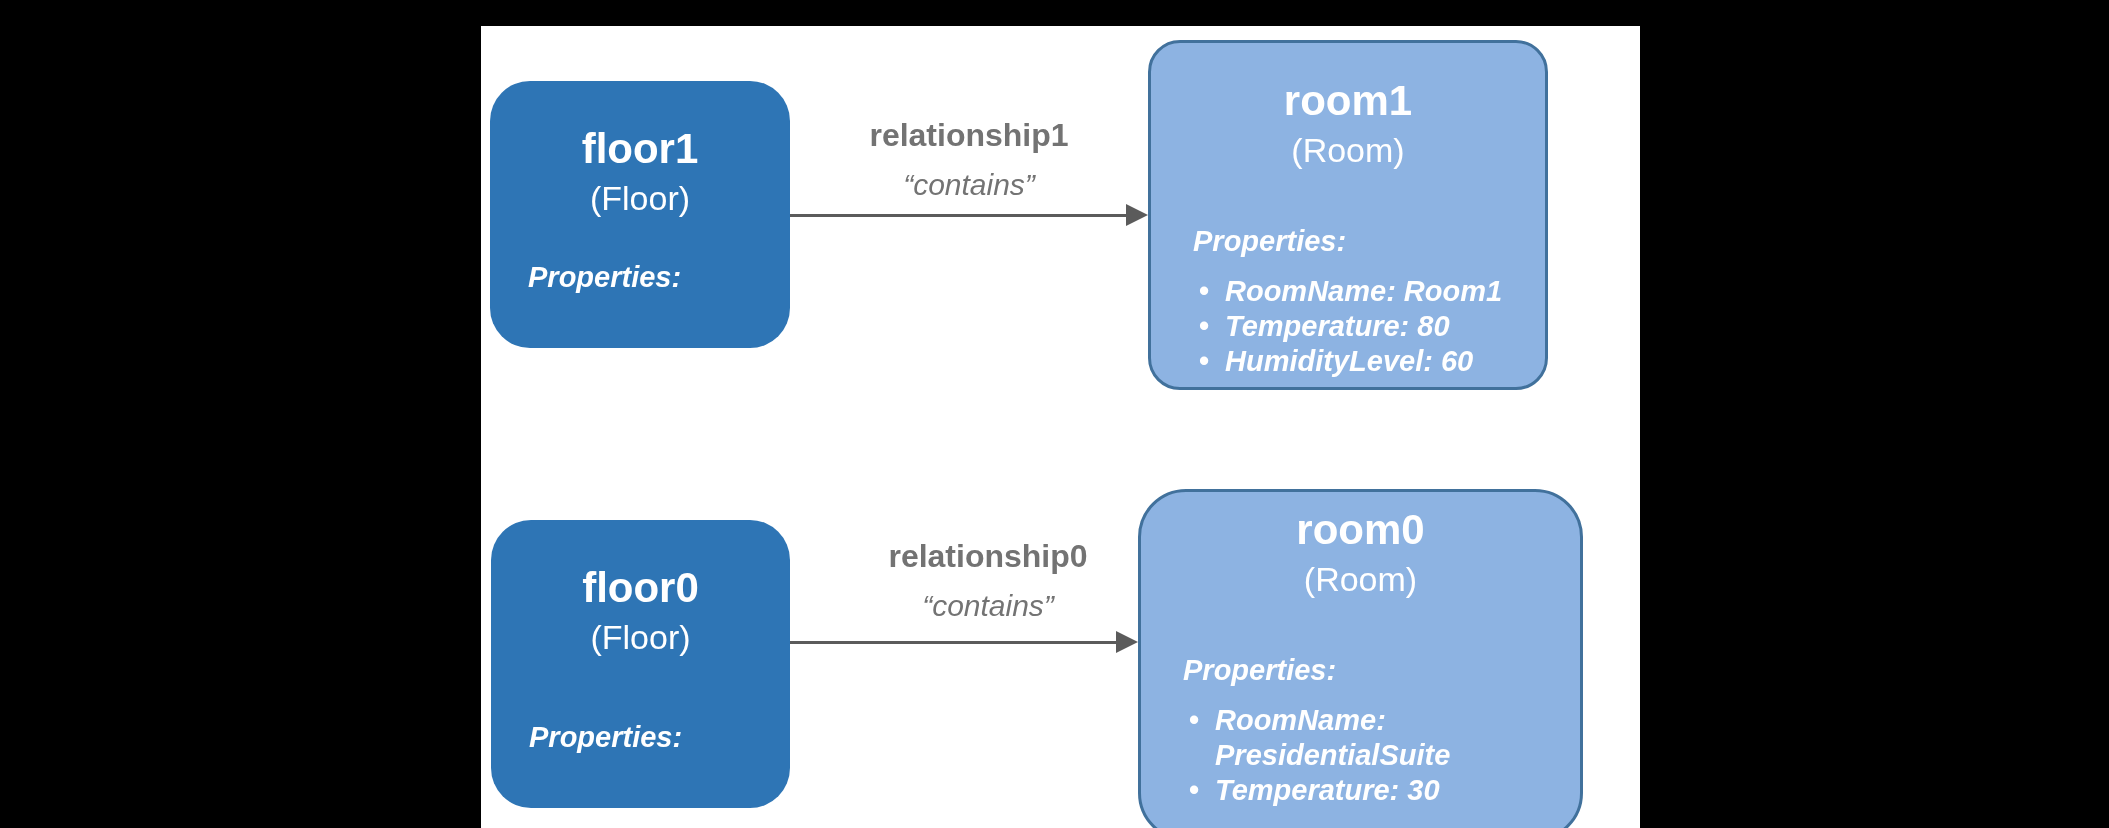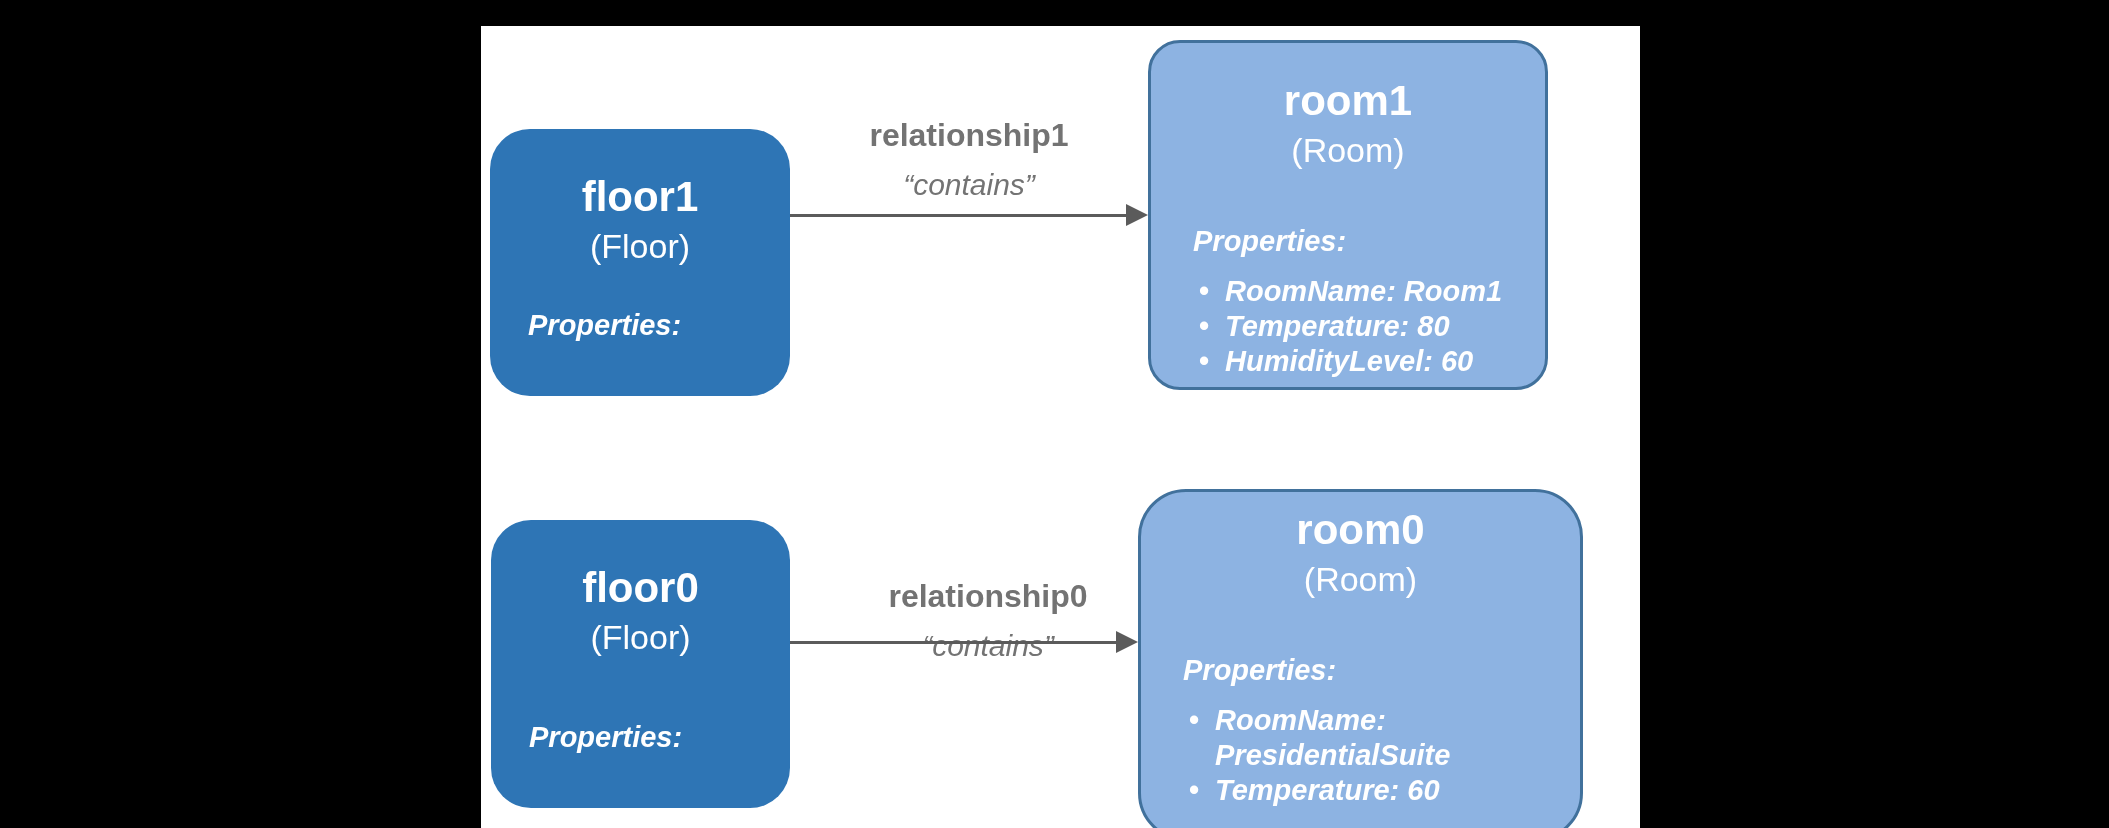--- a/index.html
+++ b/index.html
@@ -121,21 +121,21 @@
     border-top:11px solid transparent;
     border-bottom:11px solid transparent;
     border-left:22px solid var(--arrow);
   }
 </style>
 </head>
 <body>
 
 <div class="slide">
 
-  <div class="node floor" style="left:9px; top:55px; width:300px; height:267px;margin-top:48px;">
+  <div class="node floor" style="left:9px; top:55px; width:300px; height:267px;">
     <div class="node-title">floor1</div>
     <div class="node-type">(Floor)</div>
     <div class="props">
       <div>Properties:</div>
     </div>
   </div>
 
   <div class="relationship" style="left:309px; top:87px; width:358px;">
     <div class="rel-name">relationship1</div>
     <div class="rel-verb">“contains”</div>
@@ -159,34 +159,34 @@
   </div>
 
   <div class="node floor" style="left:10px; top:494px; width:299px; height:288px;">
     <div class="node-title">floor0</div>
     <div class="node-type">(Floor)</div>
     <div class="props">
       <div>Properties:</div>
     </div>
   </div>
 
-  <div class="relationship" style="left:309px; top:508px; width:396px;margin-top:40px;">
+  <div class="relationship" style="left:309px; top:508px; width:396px;">
     <div class="rel-name">relationship0</div>
     <div class="rel-verb">“contains”</div>
   </div>
   <div class="arrow" style="left:309px; top:605px; width:348px;">
     <div class="shaft"></div>
     <div class="head"></div>
   </div>
 
   <div class="node room" style="left:657px; top:463px; width:445px; height:352px;justify-content:flex-end;">
     <div class="node-title">room0</div>
     <div class="node-type">(Room)</div>
     <div class="props">
       <div>Properties:</div>
       <ul class="prop-list">
         <li>RoomName: PresidentialSuite</li>
-        <li>Temperature: 60</li>
+        <li>Temperature: 30</li>
       </ul>
     </div>
   </div>
 
 </div>
 
 </body></html>

